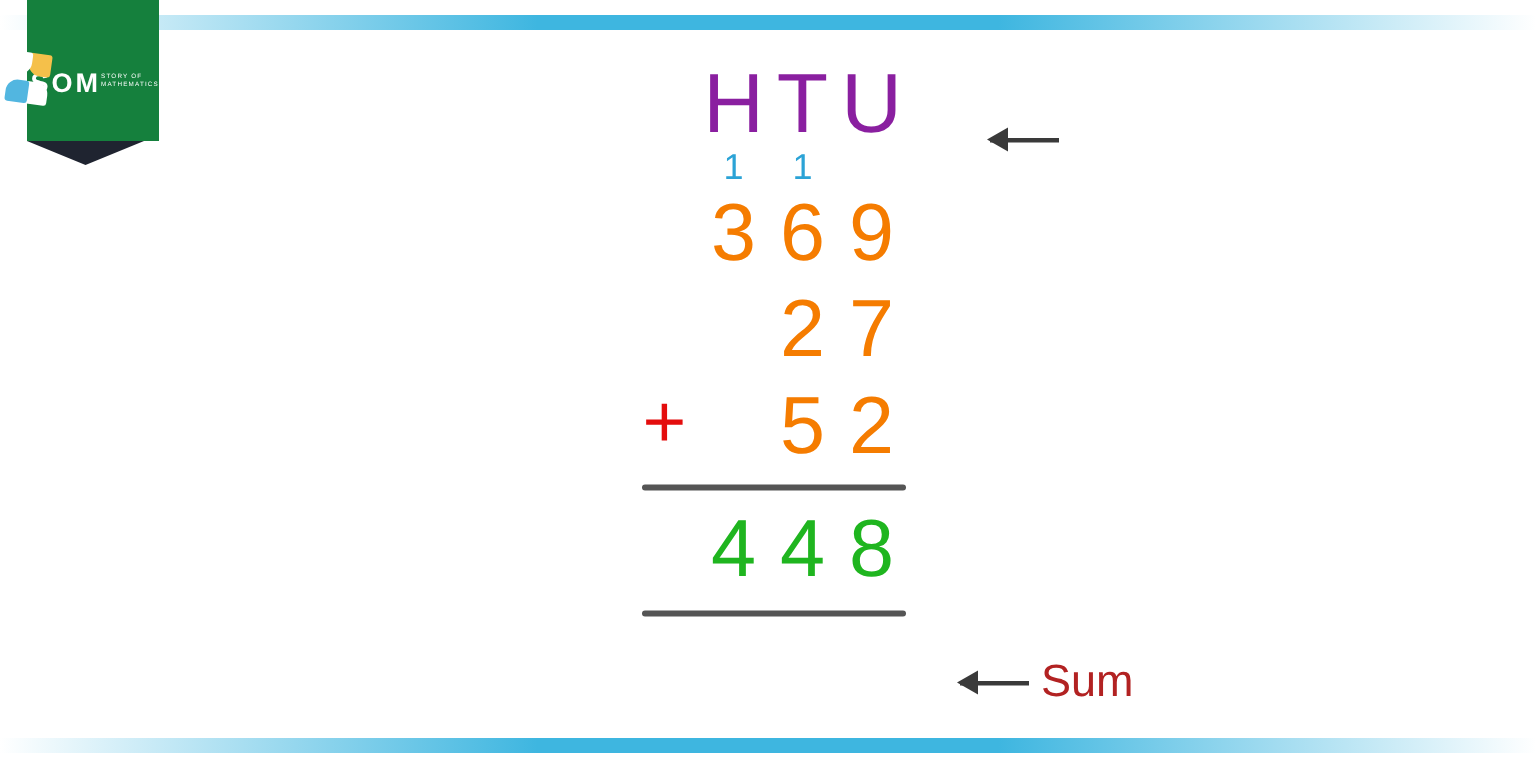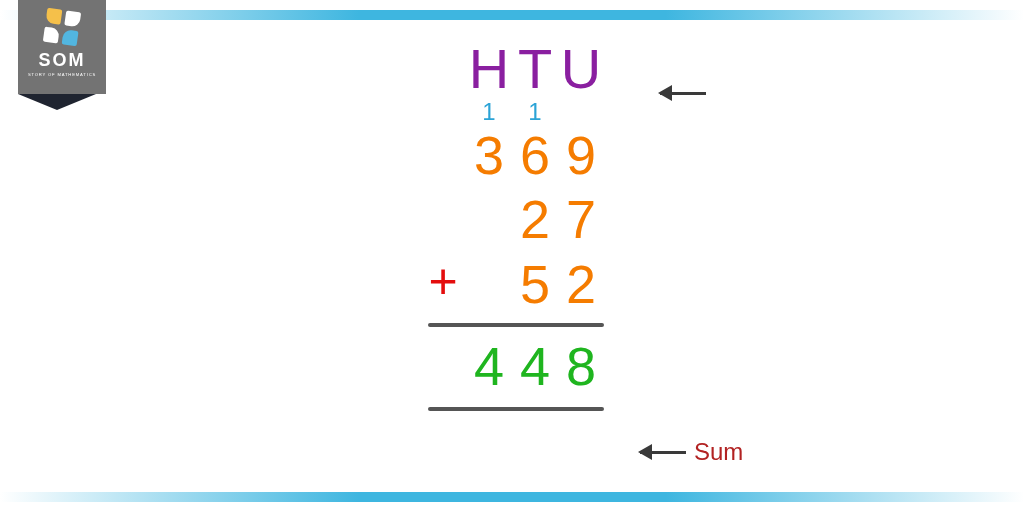--- a/index.html
+++ b/index.html
@@ -19,23 +19,23 @@
     background: linear-gradient(90deg, #ffffff 0%, #3eb6e0 35%, #3eb6e0 65%, #ffffff 100%);
   }
   .top-bar { top: 10px; }
   .bottom-bar { bottom: 10px; }
   .logo-badge {
     position: absolute;
     top: 0;
     left: 18px;
     width: 88px;
     height: 94px;
-    background: #737373;
+    background: #15803d;
     display: flex;
-    flex-direction: column;
+    flex-direction: row;
     align-items: center;
     padding-top: 10px;
     z-index: 5;
   }
   .logo-badge::after {
     content: "";
     position: absolute;
     bottom: -16px;
     left: 0;
     border-left: 39px solid transparent;
@@ -109,21 +109,21 @@
   .arrow-shaft { width: 46px; height: 3px; background: #3a3a3a; position: relative; }
   .arrow-shaft::before {
     content: "";
     position: absolute;
     left: -2px; top: -7px;
     border-right: 14px solid #3a3a3a;
     border-top: 8px solid transparent;
     border-bottom: 8px solid transparent;
   }
   .carry-label { color: #2ba3d6; font-size: 30px; }
-  .sum-label { color: #b22222; font-size: 24px; }
+  .sum-label { color: #b22222; font-size: 30px; }
 
   .empty { visibility: hidden; }
 </style>
 </head>
 <body>
 
 <div class="top-bar"></div>
 <div class="bottom-bar"></div>
 
 <div class="logo-badge">

